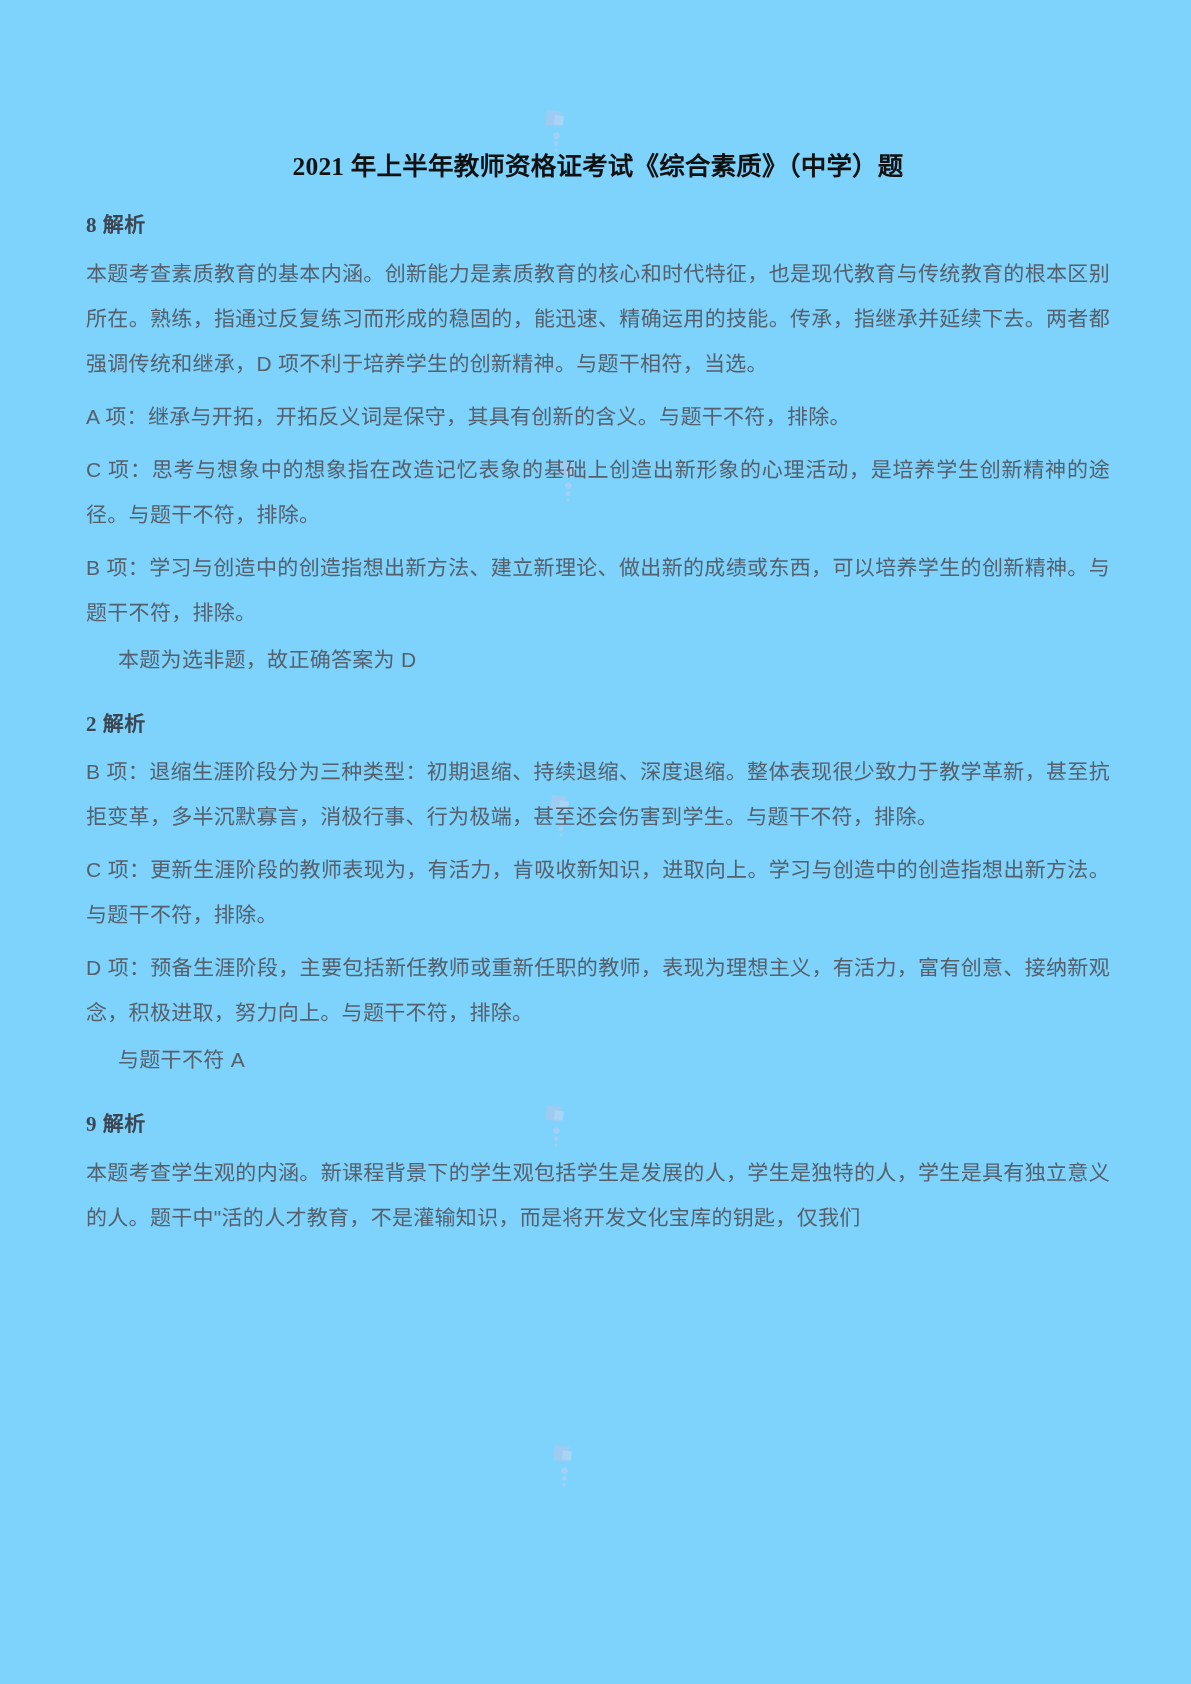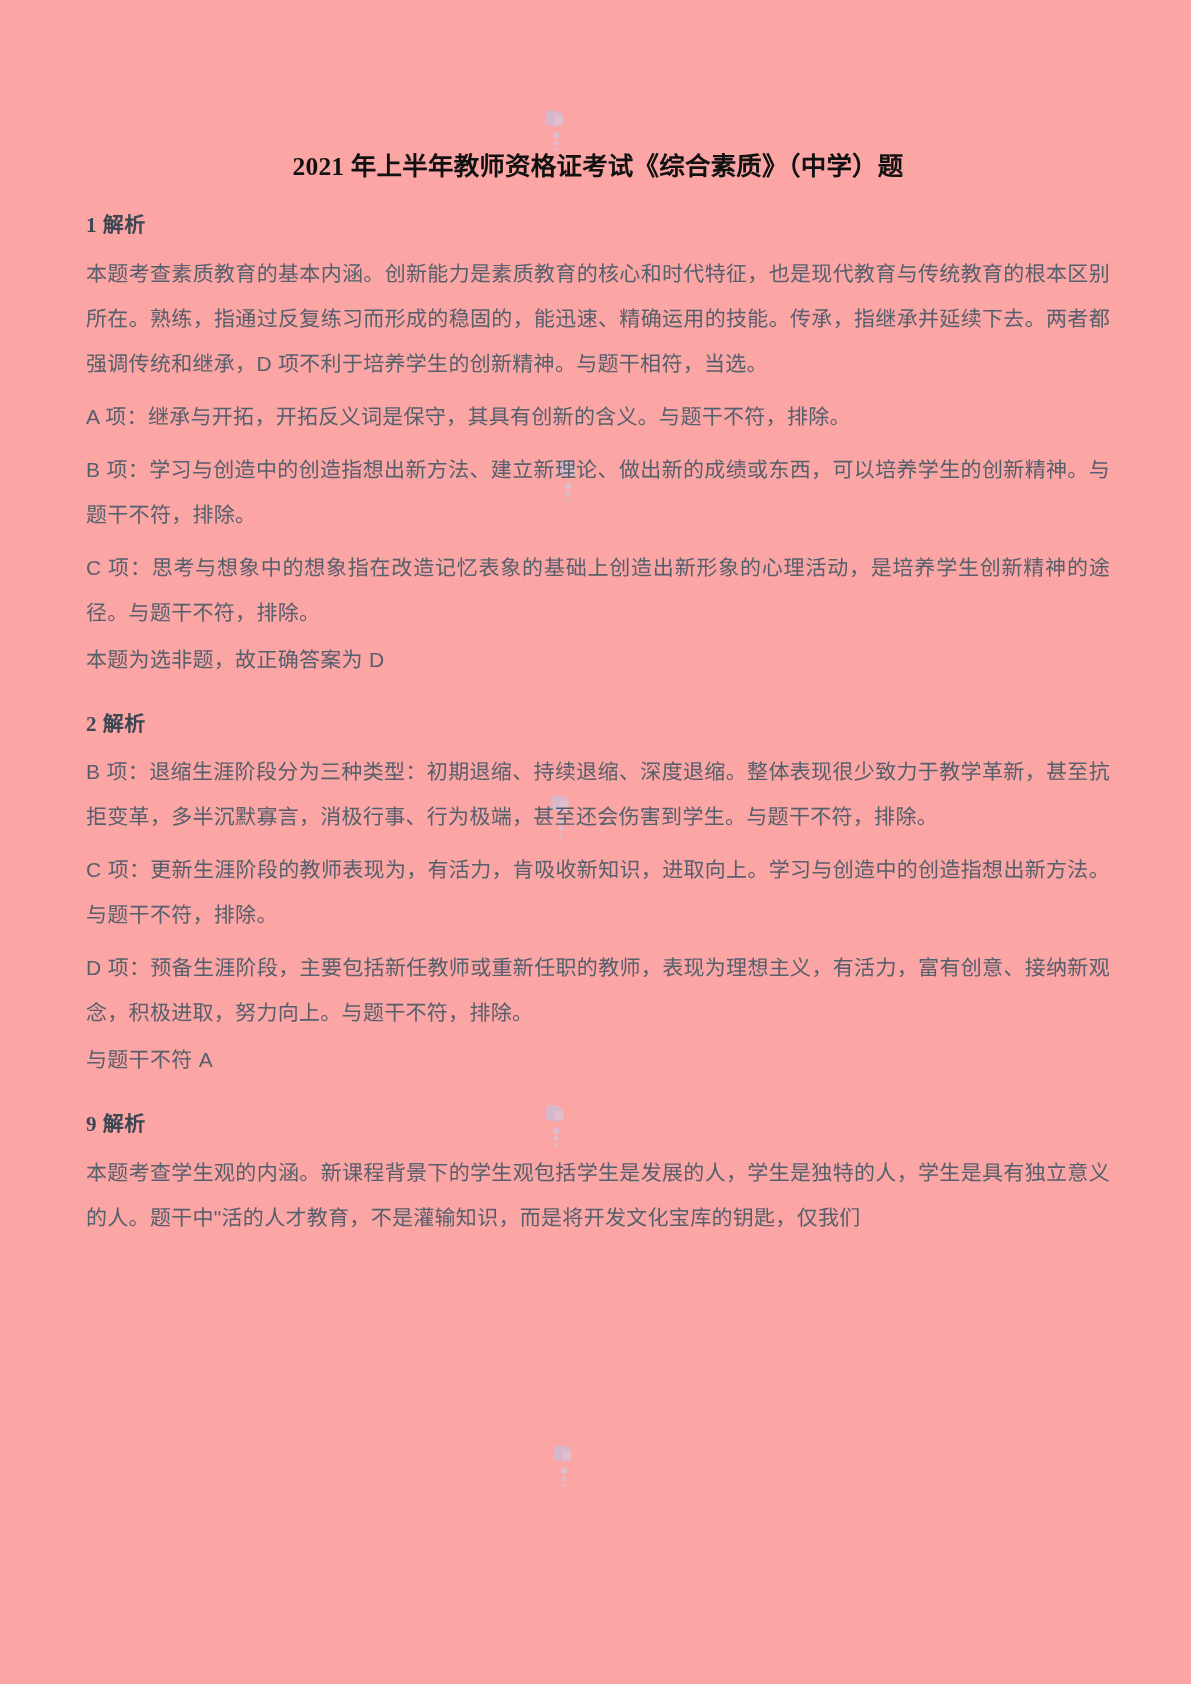--- a/index.html
+++ b/index.html
@@ -8,21 +8,21 @@
     padding: 0;
     background: #ffffff;
   }
   body {
     font-family: "Liberation Serif", "DejaVu Serif", serif;
   }
   .page {
     position: relative;
     width: 1191px;
     height: 1684px;
-    background: #fca5a5;
+    background: #7dd3fc;
     overflow: hidden;
     box-sizing: border-box;
   }
   .content {
     position: absolute;
     left: 86px;
     top: 0;
     width: 1024px;
   }
   .doc-title {
@@ -51,20 +51,21 @@
     font-size: 21px;
     color: #56606c;
     line-height: 45px;
     margin: 8px 0 0 0;
     text-align: justify;
     text-justify: inter-ideograph;
     letter-spacing: 0.3px;
   }
   .para.tight {
     margin-top: 2px;
+    margin-left: 32px;
   }
   
   .watermark {
     position: absolute;
     pointer-events: none;
     user-select: none;
     opacity: 0.55;
   }
   .watermark svg {
     display: block;
@@ -126,25 +127,25 @@
       <circle class="wm-tail" cx="13" cy="25" r="3.2"></circle>
       <circle class="wm-tail" cx="8" cy="31" r="2.3"></circle>
       <circle class="wm-tail" cx="4" cy="36" r="1.6"></circle>
     </svg>
   </div>
 
   <div class="content">
 
     <h1 class="doc-title">2021 年上半年教师资格证考试《综合素质》（中学）题</h1>
 
-    <h2 class="section-heading">1 解析</h2>
+    <h2 class="section-heading">8 解析</h2>
     <p class="para">本题考查素质教育的基本内涵。创新能力是素质教育的核心和时代特征，也是现代教育与传统教育的根本区别所在。熟练，指通过反复练习而形成的稳固的，能迅速、精确运用的技能。传承，指继承并延续下去。两者都强调传统和继承，D 项不利于培养学生的创新精神。与题干相符，当选。</p>
     <p class="para">A 项：继承与开拓，开拓反义词是保守，其具有创新的含义。与题干不符，排除。</p>
+    <p class="para">C 项：思考与想象中的想象指在改造记忆表象的基础上创造出新形象的心理活动，是培养学生创新精神的途径。与题干不符，排除。</p>
     <p class="para">B 项：学习与创造中的创造指想出新方法、建立新理论、做出新的成绩或东西，可以培养学生的创新精神。与题干不符，排除。</p>
-    <p class="para">C 项：思考与想象中的想象指在改造记忆表象的基础上创造出新形象的心理活动，是培养学生创新精神的途径。与题干不符，排除。</p>
     <p class="para tight">本题为选非题，故正确答案为 D</p>
 
     <h2 class="section-heading">2 解析</h2>
     <p class="para">B 项：退缩生涯阶段分为三种类型：初期退缩、持续退缩、深度退缩。整体表现很少致力于教学革新，甚至抗拒变革，多半沉默寡言，消极行事、行为极端，甚至还会伤害到学生。与题干不符，排除。</p>
     <p class="para">C 项：更新生涯阶段的教师表现为，有活力，肯吸收新知识，进取向上。学习与创造中的创造指想出新方法。与题干不符，排除。</p>
     <p class="para">D 项：预备生涯阶段，主要包括新任教师或重新任职的教师，表现为理想主义，有活力，富有创意、接纳新观念，积极进取，努力向上。与题干不符，排除。</p>
     <p class="para tight">与题干不符 A</p>
 
     <h2 class="section-heading">9 解析</h2>
     <p class="para">本题考查学生观的内涵。新课程背景下的学生观包括学生是发展的人，学生是独特的人，学生是具有独立意义的人。题干中"活的人才教育，不是灌输知识，而是将开发文化宝库的钥匙，仅我们</p>

